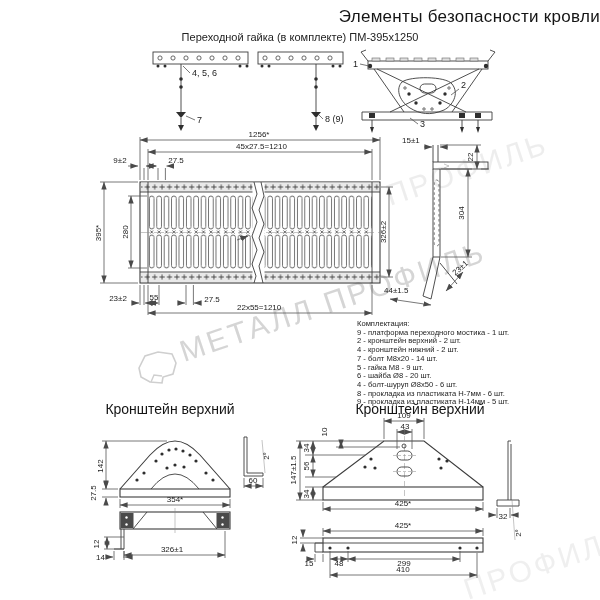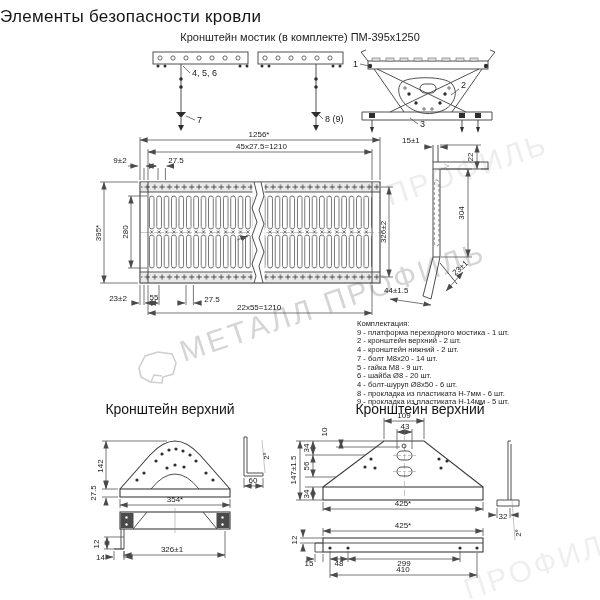--- a/index.html
+++ b/index.html
@@ -1,19 +1,19 @@
 <!DOCTYPE html>
 <html><head>
 <meta charset="utf-8">
 <style>
   html,body{margin:0;padding:0;background:#fff}
   .sheet{position:relative;width:600px;height:600px;background:#fff;overflow:hidden;
          font-family:"Liberation Sans",sans-serif;color:#111}
   .sheet svg{position:absolute;left:0;top:0}
-  .title{position:absolute;left:0;top:7px;width:600px;text-align:left;
+  .title{position:absolute;left:0;top:7px;width:600px;text-align:right;
          font-size:17px;letter-spacing:.3px;color:#151515}
   .subtitle{position:absolute;left:0;top:31px;width:600px;text-align:center;
          font-size:11px;color:#222}
   .parts{position:absolute;left:357px;top:320px;font-size:7.6px;line-height:8.7px;
          color:#1c1c1c;white-space:nowrap}
   .bt{position:absolute;width:170px;text-align:center;font-size:14px;color:#151515}
   .bt1{left:85px;top:401px}
   .bt2{left:335px;top:401px}
   text{font-family:"Liberation Sans",sans-serif;font-size:8px;fill:#1b1b1b}
   .c9{font-size:9px}
@@ -354,21 +354,21 @@
     <path class="th" d="M512,500 L515,540"></path>
     <path class="dl" d="M497,508 V518 M510,508 V518"></path>
     <path class="dl" d="M489,515 L496,515" marker-end="url(#ar)"></path>
     <path class="dl" d="M518,515 L511,515" marker-end="url(#ar)"></path>
     <text x="503" y="519" text-anchor="middle">32</text>
     <text x="521" y="533" text-anchor="middle" transform="rotate(-90 521 533)">2°</text>
   </g>
 </svg>
 
 <div class="title">Элементы безопасности кровли</div>
-<div class="subtitle">Кронштейн мостик (в комплекте) ПМ-395х1250</div>
+<div class="subtitle">Переходной гайка (в комплекте) ПМ-395х1250</div>
 
 <div class="parts">
   <div>Комплектация:</div>
   <div>9 - платформа переходного мостика - 1 шт.</div>
   <div>2 - кронштейн верхний - 2 шт.</div>
   <div>4 - кронштейн нижний - 2 шт.</div>
   <div>7 - болт М8х20 - 14 шт.</div>
   <div>5 - гайка М8 - 9 шт.</div>
   <div>6 - шайба Ø8 - 20 шт.</div>
   <div>4 - болт-шуруп Ø8х50 - 6 шт.</div>

